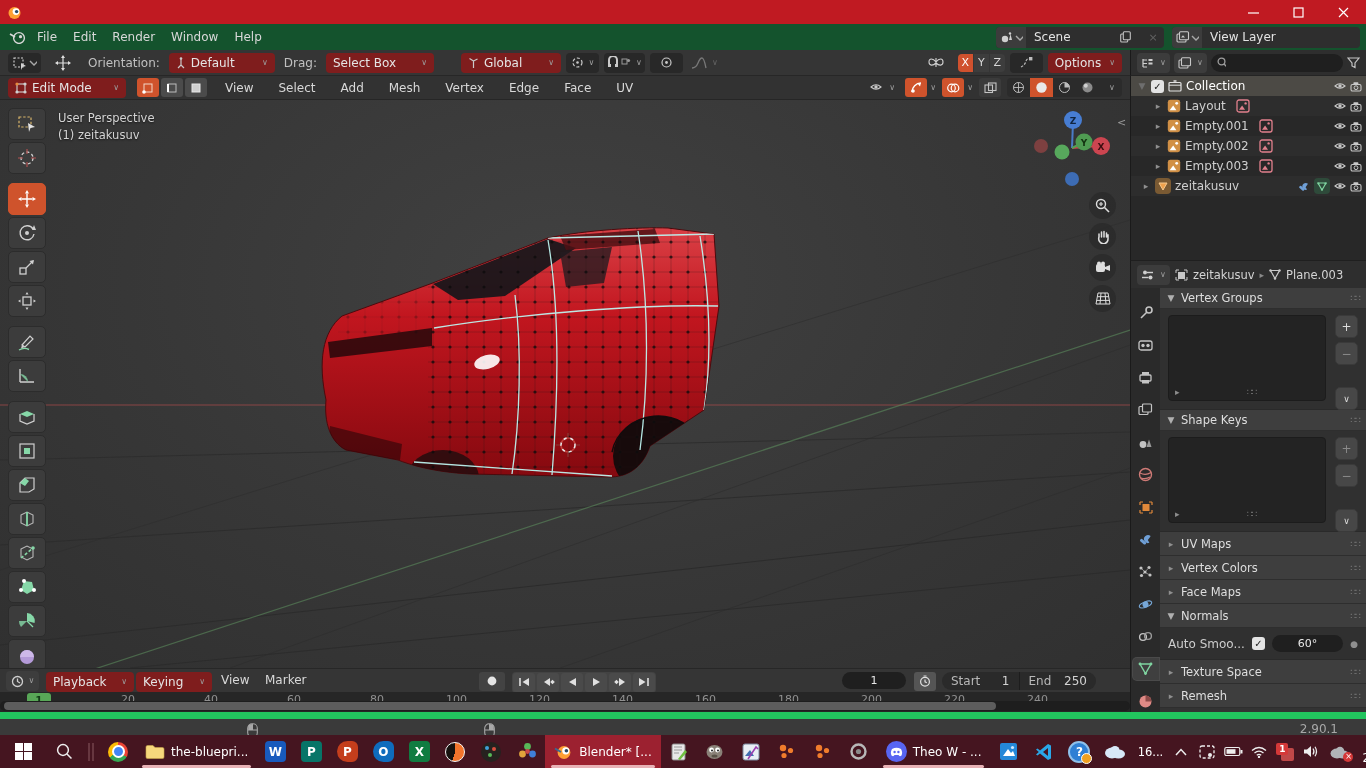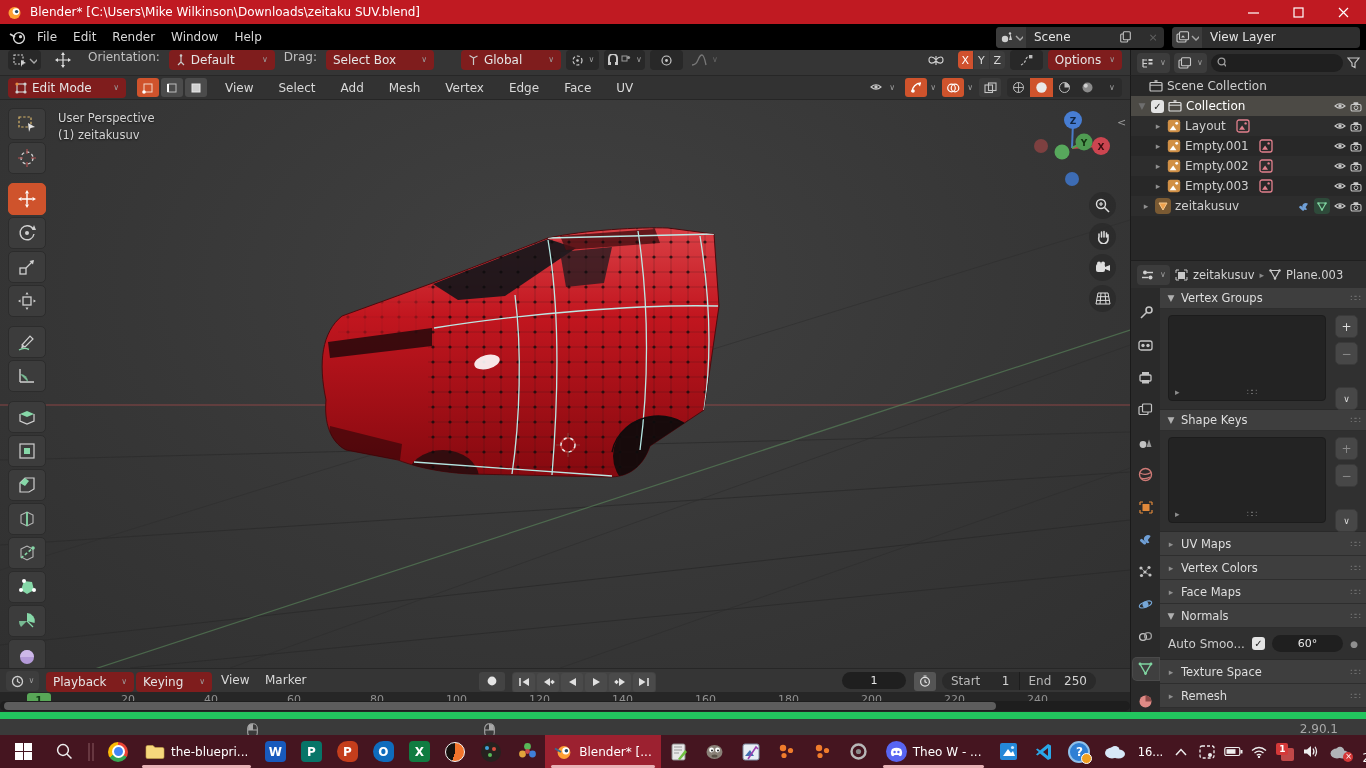--- a/index.html
+++ b/index.html
@@ -7,32 +7,32 @@
        font-family:"DejaVu Sans",sans-serif;font-size:12px;color:#d2d2d2;
        -webkit-user-select:none;user-select:none}
   .abs{position:absolute}
   svg{display:block}
   .chev{font-size:8px;color:#9d9d9d;margin-left:3px;line-height:1}
   
   #titlebar{left:0;top:0;width:1366px;height:24px;background:#c01a22;display:flex;align-items:center;color:#fff}
   #titlebar .ttl{margin-left:8px;font-size:12px;white-space:nowrap}
   .wbtn{width:45px;height:24px;display:flex;align-items:center;justify-content:center;color:#fff;font-size:11px}
   
-  #topbar{left:0;top:24px;width:1366px;height:26px;background:#000000;display:flex;align-items:center}
+  #topbar{left:0;top:24px;width:1366px;height:26px;background:#14532d;display:flex;align-items:center}
   .menu{padding:0 8px;line-height:26px;color:#d8d8d8}
   .tabs{display:flex;height:26px;margin-left:10px;align-items:flex-end}
   .tab{padding:0 12px;height:25px;line-height:25px;background:#2a2a2a;color:#ababab;border-right:1px solid #191919;border-radius:6px 6px 0 0;white-space:nowrap}
   .tab.active{background:#505050;color:#fff}
   .idsel{display:flex;align-items:center;background:#2e2e2e;border-radius:4px;height:21px;margin-left:8px}
   .idsel .ibtn{width:30px;height:21px;background:#3c3c3c;border-radius:4px 0 0 4px;display:flex;align-items:center;justify-content:center;gap:1px}
   .idsel .val{padding:0 8px;color:#e3e3e3;flex:1;white-space:nowrap}
   .idsel .mini{width:22px;text-align:center;color:#bdbdbd;font-size:11px}
   .idsel .mini.dis{color:#616161}
   
-  #toolrow{left:0;top:50px;width:1130px;height:26px;background:#353535;display:flex;align-items:flex-start;gap:5px;padding-left:8px;box-sizing:border-box;border-bottom:1px solid #272727}
+  #toolrow{left:0;top:50px;width:1130px;height:26px;background:#353535;display:flex;align-items:center;gap:5px;padding-left:8px;box-sizing:border-box;border-bottom:1px solid #272727}
   .dd{display:flex;align-items:center;background:#7f1d1d;border-radius:4px;height:20px;padding:0 7px;color:#e5e5e5;gap:5px;white-space:nowrap}
   .icbtn{height:20px;min-width:27px;background:#282828;border-radius:4px;display:flex;align-items:center;justify-content:center;gap:2px;padding:0 3px}
   .icbtn.flat{background:transparent}
   .lbl{color:#c0c0c0;padding:0 4px;white-space:nowrap}
   .axbtn{width:15px;height:18px;background:#3d3d3d;color:#d8d8d8;display:flex;align-items:center;justify-content:center;font-size:11px}
   .axbtn.on{background:#d0512e;color:#fff}
   
   #outhead{left:1130px;top:50px;width:236px;height:26px;background:#2e2e2e;display:flex;align-items:center;gap:4px;padding:0 6px;box-sizing:border-box;border-bottom:1px solid #242424;border-left:1px solid #1a1a1a}
   #outhead .search{flex:1;height:18px;background:#1f1f1f;border-radius:9px;display:flex;align-items:center;padding:0 6px;gap:4px}
   #outhead input{background:transparent;border:0;outline:0;color:#ddd;width:100%;font-size:11px}
@@ -139,21 +139,20 @@
   </svg>
 
 <div id="titlebar" class="abs">
   <span style="margin-left:7px">
     <svg width="15" height="15">
         <circle cx="7.5" cy="8" r="6" fill="#ff9f33"></circle>
         <circle cx="9" cy="6.6" r="3.4" fill="#fff"></circle>
         <circle cx="9.6" cy="6.6" r="1.7" fill="#2a4a66"></circle>
       </svg>
   </span>
-  <span class="ttl">Blender* [C:\Users\Mike Wilkinson\Downloads\zeitaku SUV.blend]</span>
   <span style="margin-left:auto;display:flex">
     <span class="wbtn">
         <svg width="11" height="11">
           <line x1="0" y1="6" x2="11" y2="6" stroke="#fff" stroke-width="1.2"></line>
         </svg>
       </span>
     <span class="wbtn">
         <svg width="11" height="11">
           <rect x="1" y="1" width="9" height="9" fill="none" stroke="#fff" stroke-width="1.2"></rect>
         </svg>
@@ -331,28 +330,20 @@
     <input value="" style="">
   </span>
   <span>
     <svg width="13" height="12">
         <path d="M1,1 H12 L8,6 V10.5 L5,9 V6 Z" fill="none" stroke="#c4c4c4" stroke-width="1.2"></path>
       </svg>
   </span>
 </div>
 
 <div id="outliner" class="abs">
-  <div class="orow" style="padding-left:18px">
-    <svg width="14" height="12">
-        <rect x="1" y="2.5" width="12" height="8.5" rx="1" fill="none" stroke="#c8c8c8" stroke-width="1.2"></rect>
-        <line x1="1" y1="5.2" x2="13" y2="5.2" stroke="#c8c8c8"></line>
-        <line x1="5.5" y1="1" x2="8.5" y2="1" stroke="#c8c8c8" stroke-width="1.5"></line>
-      </svg>
-    <span>Scene Collection</span>
-  </div>
   <div class="orow sel" style="padding-left:6px">
     <span class="disc" style="color:#6e6e6e">▼</span>
     <span class="chk">✓</span>
     <svg width="14" height="12">
         <rect x="1" y="2.5" width="12" height="8.5" rx="1" fill="none" stroke="#e2e2e2" stroke-width="1.2"></rect>
         <line x1="1" y1="5.2" x2="13" y2="5.2" stroke="#e2e2e2"></line>
         <line x1="5.5" y1="1" x2="8.5" y2="1" stroke="#e2e2e2" stroke-width="1.5"></line>
       </svg>
     <span>Collection</span>
     <span class="grow"></span>

